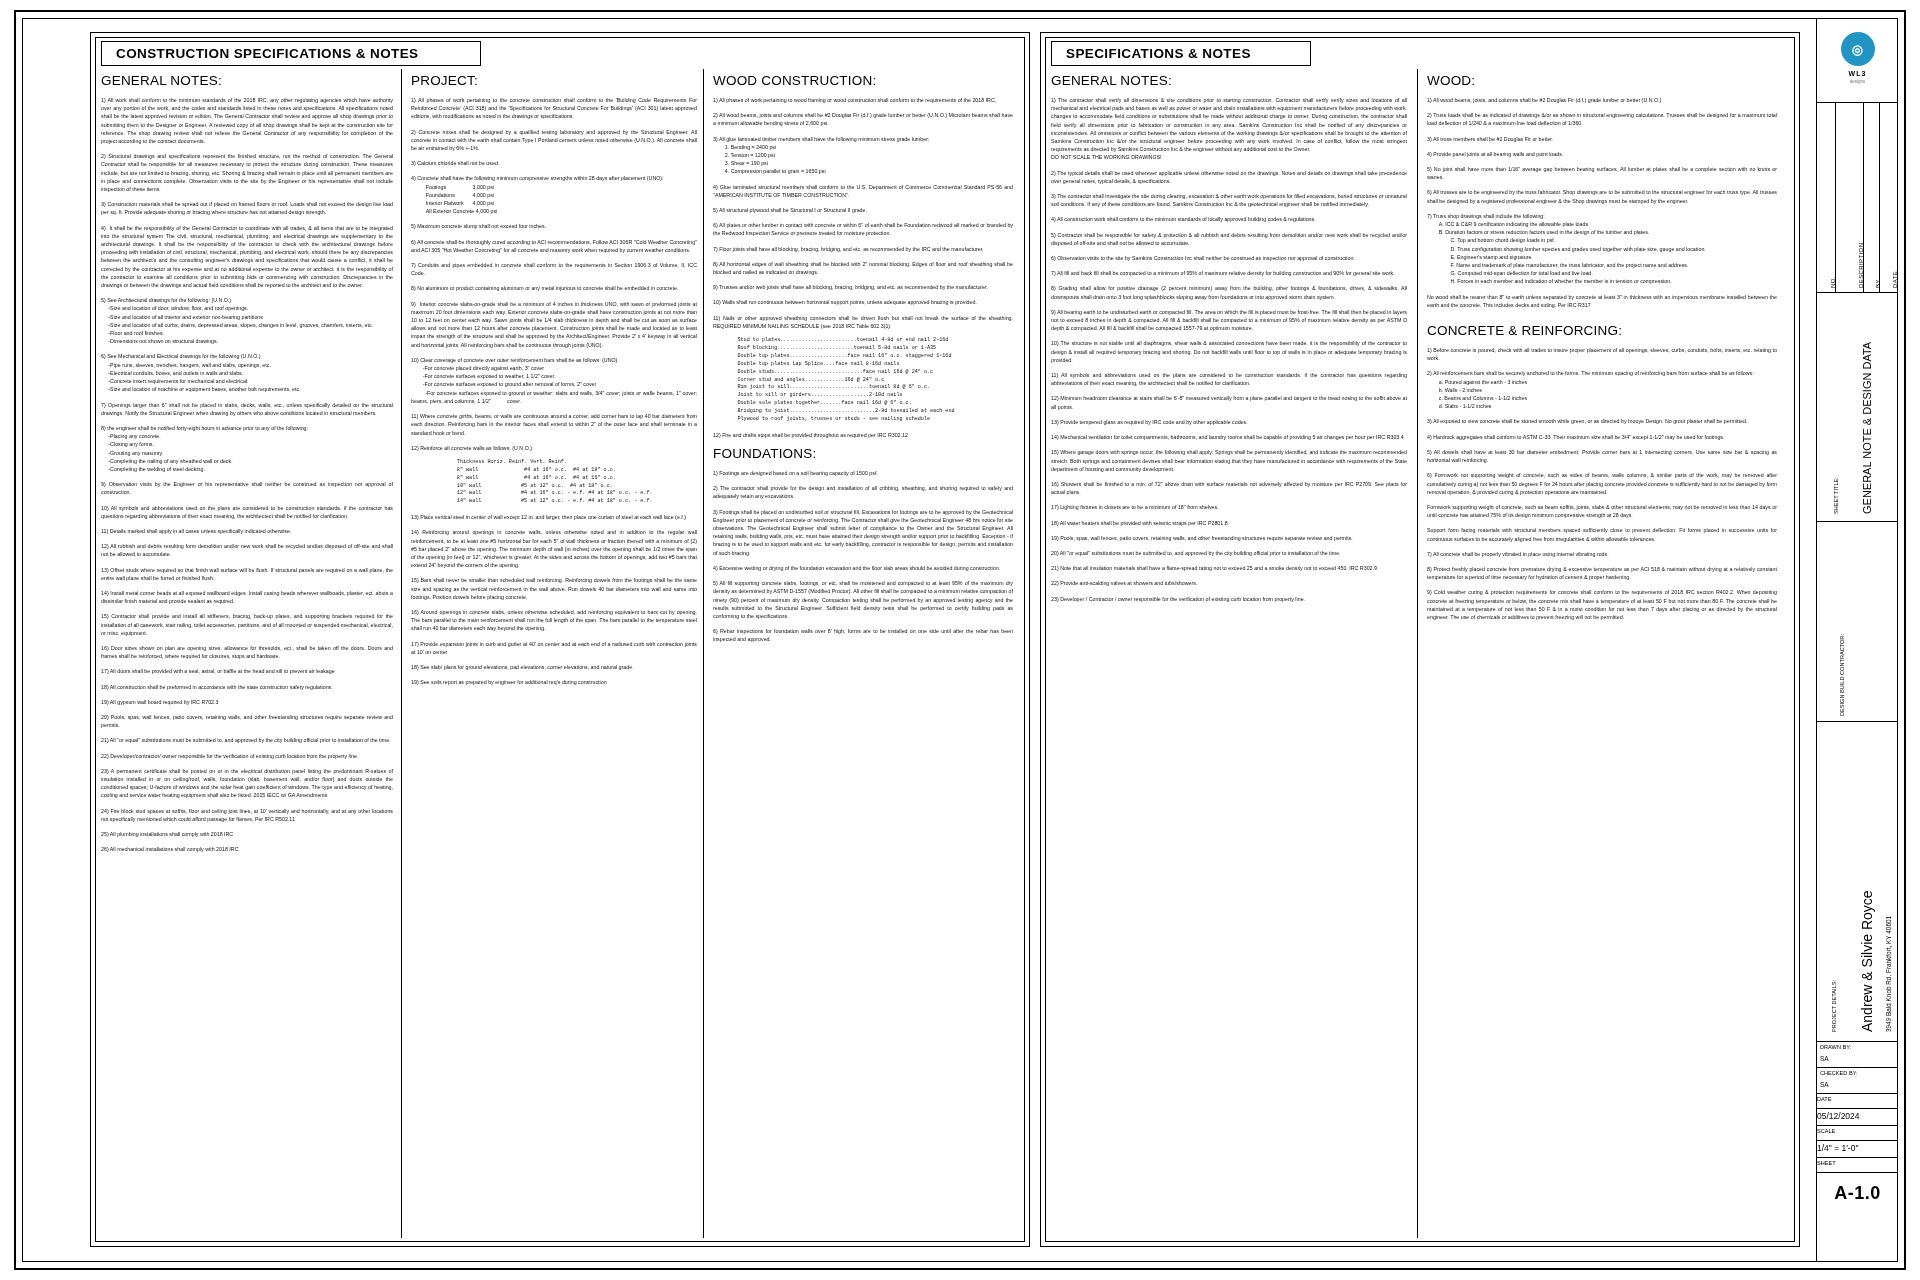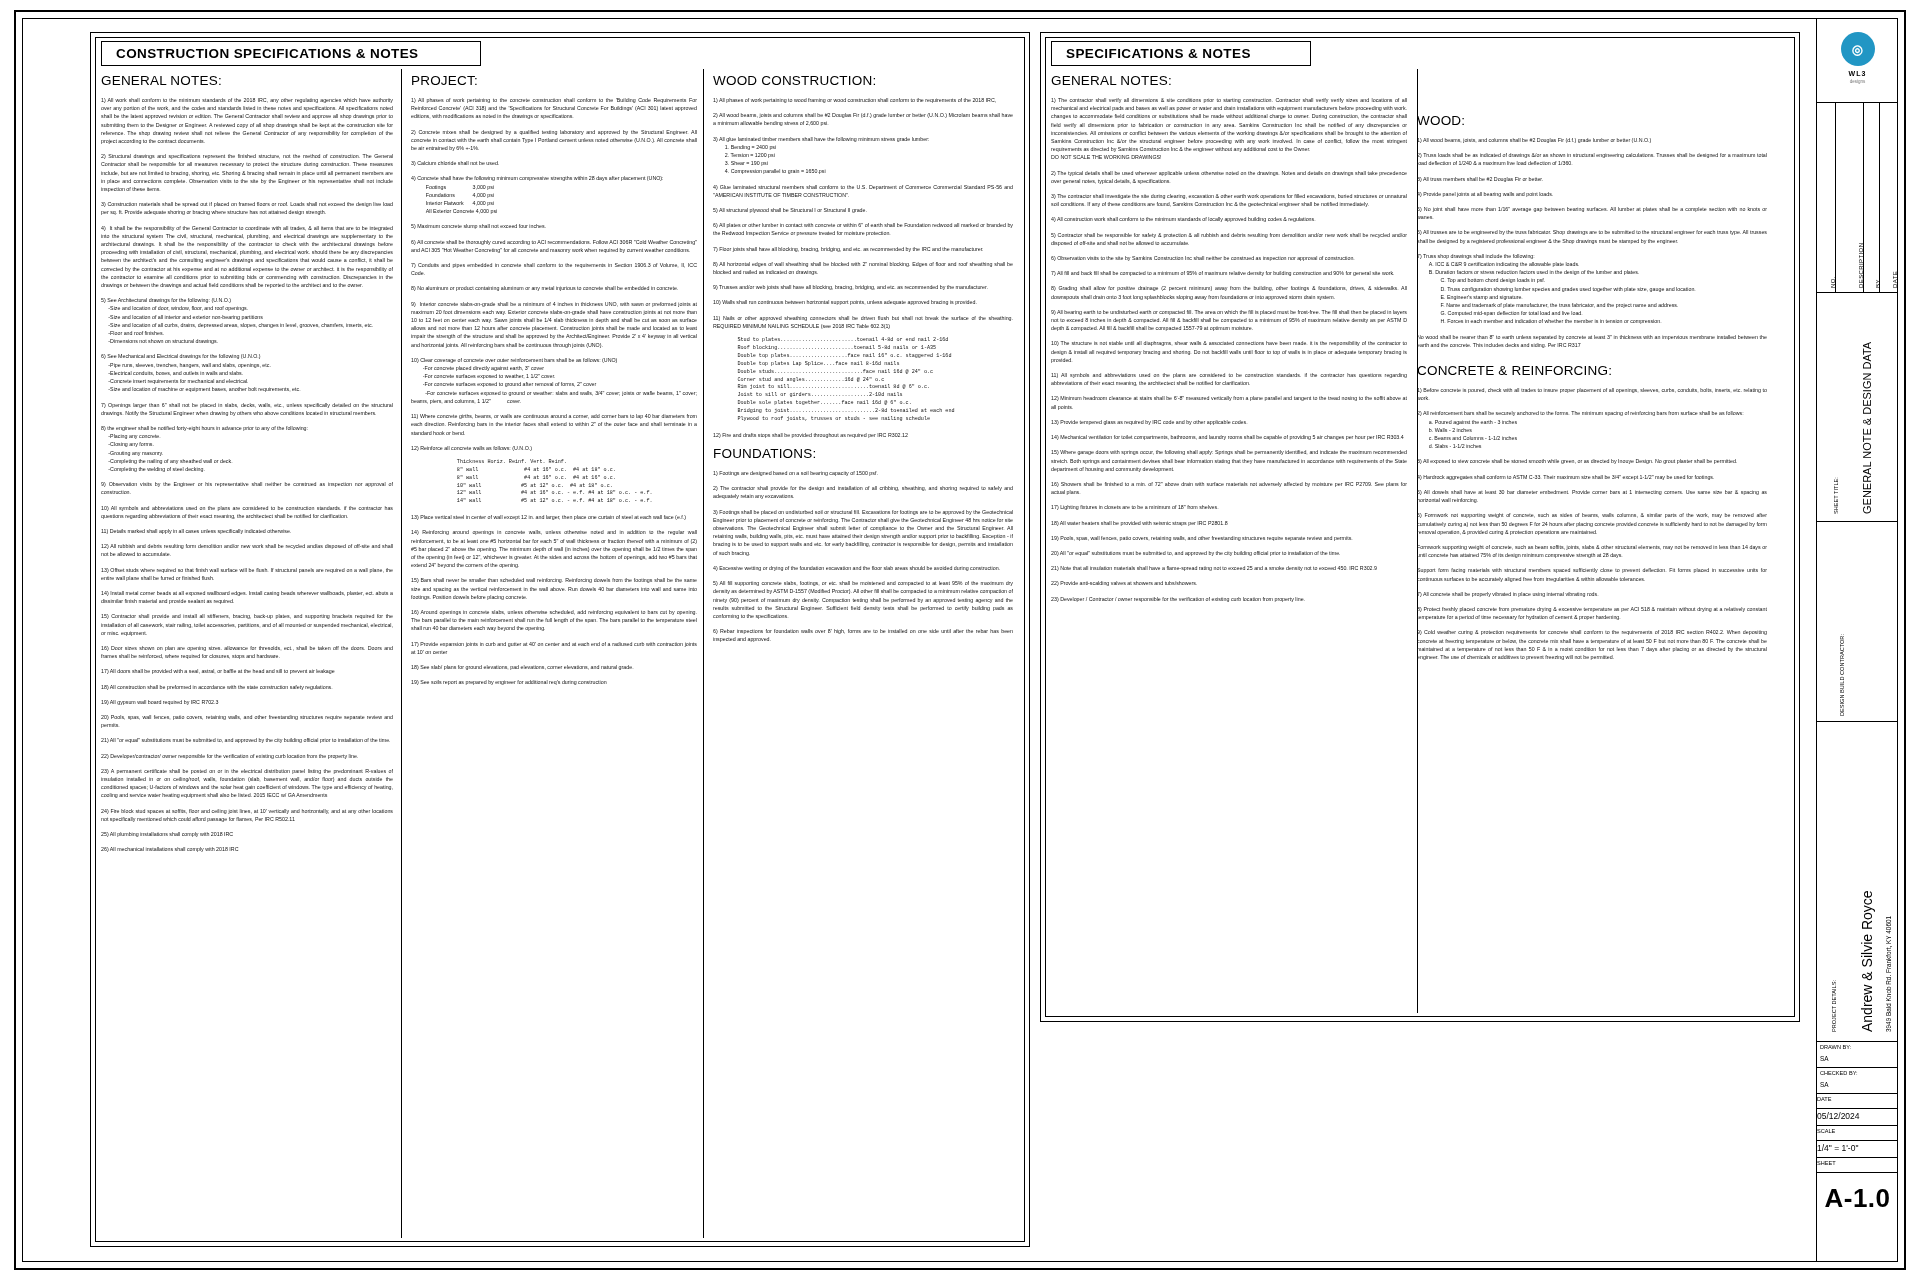--- a/index.html
+++ b/index.html
@@ -15,21 +15,21 @@
   }
   .inner-border{
     position:absolute;left:22px;top:18px;right:22px;bottom:18px;
     border:1px solid #000;box-sizing:border-box;
   }
   
   .panel{
     position:absolute;border:1px solid #000;box-sizing:border-box;background:#fff;
   }
   #panelA{left:90px;top:32px;width:940px;height:1215px;}
-  #panelB{left:1040px;top:32px;width:760px;height:990px;padding-left:47px;}
+  #panelB{left:1040px;top:32px;width:760px;height:1215px;padding-left:47px;}
   .panel-inner{position:absolute;left:4px;top:4px;right:4px;bottom:4px;border:1px solid #000;box-sizing:border-box;}
   .panel-title{
     position:absolute;left:10px;top:8px;border:1px solid #000;background:#fff;
     padding:4px 14px 4px 14px;font-weight:bold;font-size:13.5px;letter-spacing:.4px;
     z-index:5;
   }
   #panelA .panel-title{width:350px;}
   #panelB .panel-title{width:230px;}
   .cols{position:absolute;left:10px;top:34px;right:8px;bottom:6px;}
   .col{position:absolute;top:0;bottom:0;overflow:hidden;}
@@ -56,21 +56,21 @@
     display:flex;align-items:center;justify-content:center;color:#fff;font-size:13px;font-weight:bold;
   }
   .logo-txt{position:absolute;left:0;right:0;top:52px;text-align:center;font-size:7px;font-weight:bold;letter-spacing:1px;}
   .logo-sub{position:absolute;left:0;right:0;top:61px;text-align:center;font-size:4.5px;color:#777;}
   .rev-grid{position:absolute;left:0;right:0;top:84px;height:190px;border-bottom:1px solid #000;}
   .rev-col{position:absolute;top:0;bottom:0;border-left:1px solid #000;}
   .small-caps{font-size:6px;letter-spacing:.4px;}
   .tb-label{font-size:5.6px;}
   .tb-val{font-size:6.4px;}
   .centered{text-align:left;}
-  .bigsheet{font-size:26px;font-weight:bold;text-align:center;letter-spacing:.5px;}
+  .bigsheet{font-size:18px;font-weight:bold;text-align:center;letter-spacing:.5px;}
 </style>
 </head>
 <body>
 
 <div id="sheet">
   <div class="outer-border"></div>
   <div class="inner-border"></div>
 
   <div class="panel" id="panelA">
     <div class="panel-inner"></div>
@@ -235,21 +235,21 @@
             <p class="note">16) Showers shall be finished to a min. of 72" above drain with surface materials not adversely affected by moisture per IRC P2709. See plans for actual plans.</p>
             <p class="note">17) Lighting fixtures in closets are to be a minimum of 18" from shelves.</p>
             <p class="note">18) All water heaters shall be provided with seismic straps per IRC P2801.8</p>
             <p class="note">19) Pools, spas, wall fences, patio covers, retaining walls, and other freestanding structures require separate review and permits.</p>
             <p class="note">20) All "or equal" substitutions must be submitted to, and approved by the city building official prior to installation of the time.</p>
             <p class="note">21) Note that all insulation materials shall have a flame-spread rating not to exceed 25 and a smoke density not to exceed 450. IRC R302.9</p>
             <p class="note">22) Provide anti-scalding valves at showers and tubs/showers.</p>
             <p class="note">23) Developer / Contractor / owner responsible for the verification of existing curb location from property line.</p>
           </div>
       </div>
-      <div class="col" id="b-col2" style="left:366px;width:350px;margin-top:40px;">
+      <div class="col" id="b-col2" style="left:376px;width:350px;">
         <h2 class="sec">WOOD:</h2>
         <div>
             <p class="note">1) All wood beams, joists, and columns shall be #2 Douglas Fir (d.f.) grade lumber or better (U.N.O.)</p>
             <p class="note">2) Truss loads shall be as indicated of drawings &amp;/or as shown in structural engineering calculations. Trusses shall be designed for a maximum total load deflection of 1/240 &amp; a maximum live load deflection of 1/360.</p>
             <p class="note">3) All truss members shall be #2 Douglas Fir or better.</p>
             <p class="note">4) Provide panel joints at all bearing walls and point loads.</p>
             <p class="note">5) No joint shall have more than 1/16" average gap between bearing surfaces. All lumber at plates shall be a complete section with no knots or wanes.</p>
             <p class="note">6) All trusses are to be engineered by the truss fabricator. Shop drawings are to be submitted to the structural engineer for each truss type. All trusses shall be designed by a registered professional engineer &amp; the Shop drawings must be stamped by the engineer.</p>
             <p class="note">7) Truss shop drawings shall include the following:
         A. ICC &amp; C&amp;R 9 certification indicating the allowable plate loads.

